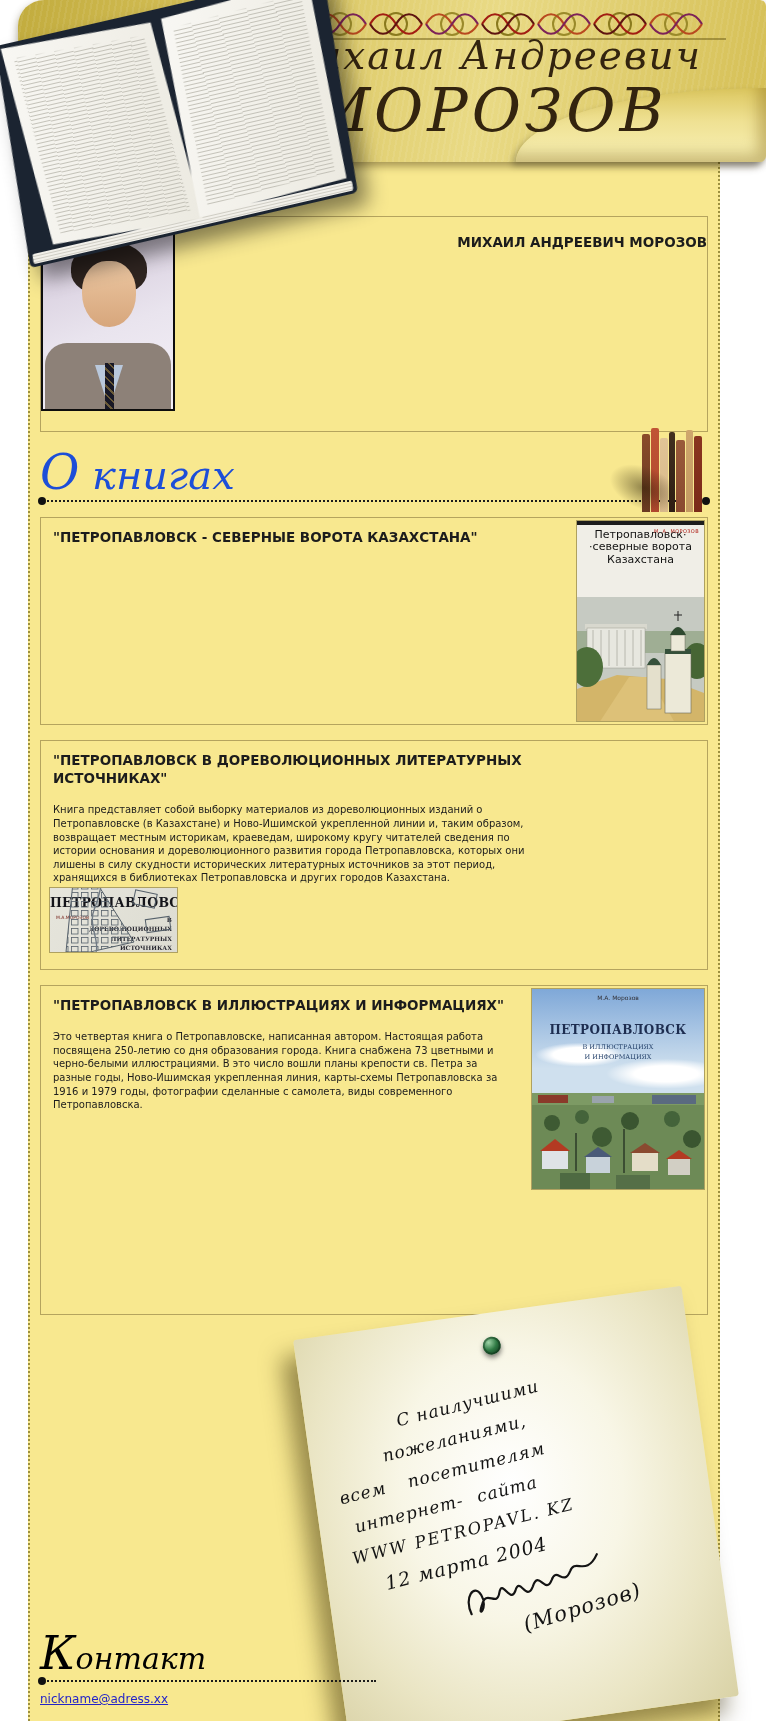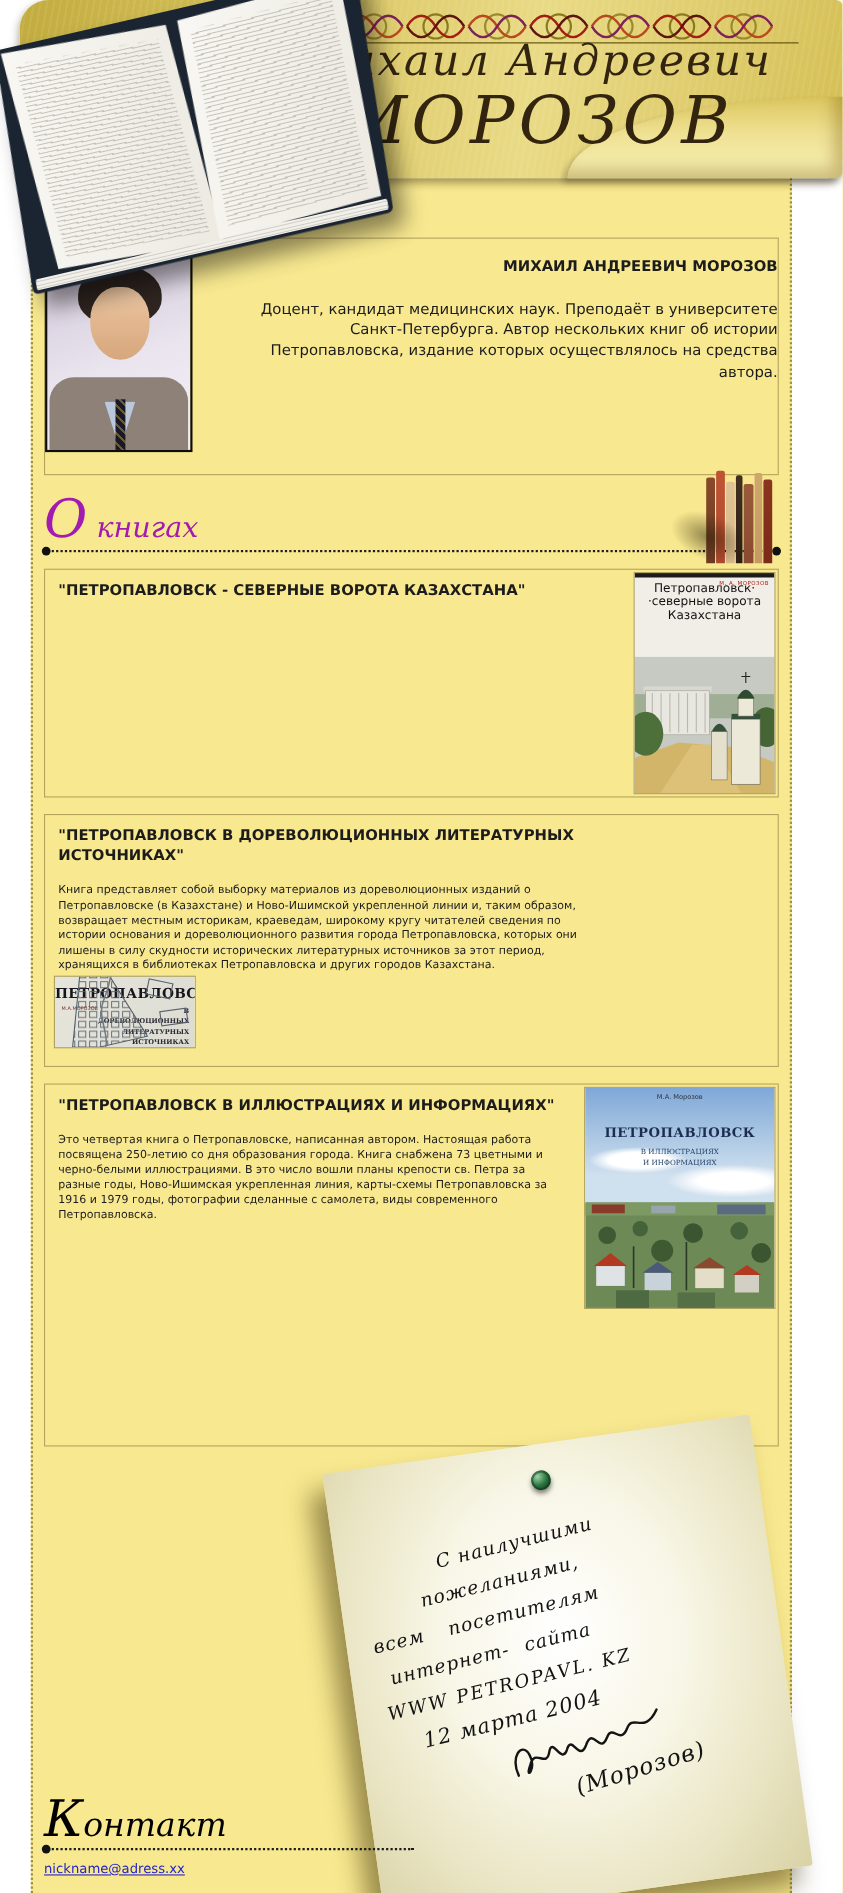--- a/index.html
+++ b/index.html
@@ -65,22 +65,22 @@
   .suit{position:absolute;bottom:0;left:2px;right:2px;height:66px;background:#8d8178;border-radius:22px 22px 0 0;}
   .shirt{position:absolute;bottom:0;left:52px;width:28px;height:44px;background:#b9c8dc;
     clip-path:polygon(0 0,100% 0,50% 100%);}
   .tie{position:absolute;bottom:0;left:62px;width:9px;height:46px;
     background:repeating-linear-gradient(45deg,#181826 0 4px,#6a5a38 4px 6px);}
   .bio-text{margin-left:156px;text-align:right;font-size:13.5px;line-height:1.42;}
   .bio-name{font-weight:bold;margin-top:8px;}
   .bio-desc{margin-top:20px;}
   
   .h-row{margin-top:16px;position:relative;}
-  .sec-h{font-family:"DejaVu Serif","Liberation Serif",serif;font-style:italic;color:#a21caf;
-    font-size:26px;line-height:1;}
+  .sec-h{font-family:"DejaVu Serif","Liberation Serif",serif;font-style:italic;color:#1d4ed8;
+    font-size:40px;line-height:1;}
   .sec-h::first-letter{font-size:48px;}
   .dot-rule{border-bottom:2px dotted #1b1b1b;position:relative;margin-top:4px;}
   .dot-rule::before{content:'';position:absolute;left:-2px;top:-3px;width:8px;height:8px;border-radius:50%;background:#111;}
   .dot-rule.both::after{content:'';position:absolute;right:-2px;top:-3px;width:8px;height:8px;border-radius:50%;background:#111;}
   .books-ico{position:absolute;right:6px;bottom:-10px;width:60px;height:90px;z-index:3;
     display:flex;align-items:flex-end;gap:1px;}
   .books-ico::before{content:'';position:absolute;left:-30px;bottom:0;width:64px;height:48px;
     background:radial-gradient(ellipse,rgba(40,30,5,.5),rgba(40,30,5,0) 70%);transform:skewX(28deg);}
   .books-ico i{display:block;border-radius:2px 2px 0 0;}
   
@@ -194,21 +194,20 @@
     <div class="box bio-box">
       <div class="portrait">
         <div class="hair"></div>
         <div class="face"></div>
         <div class="suit"></div>
         <div class="shirt"></div>
         <div class="tie"></div>
       </div>
       <div class="bio-text">
         <div class="bio-name">МИХАИЛ АНДРЕЕВИЧ МОРОЗОВ</div>
-        <div class="bio-desc">Доцент, кандидат медицинских наук. Преподаёт в университете Санкт-Петербурга. Автор нескольких книг об истории Петропавловска, издание которых осуществлялось на средства автора.</div>
       </div>
     </div>
 
     <div class="h-row">
       <div class="sec-h">О книгах</div>
       <div class="dot-rule both"></div>
       <div class="books-ico">
         <i style="width:8px;height:78px;background:linear-gradient(#8a4a2a,#6a3a22)"></i>
         <i style="width:9px;height:84px;background:linear-gradient(#c05535,#b0482e)"></i>
         <i style="width:8px;height:74px;background:linear-gradient(#e0c496,#d8b88a)"></i>

